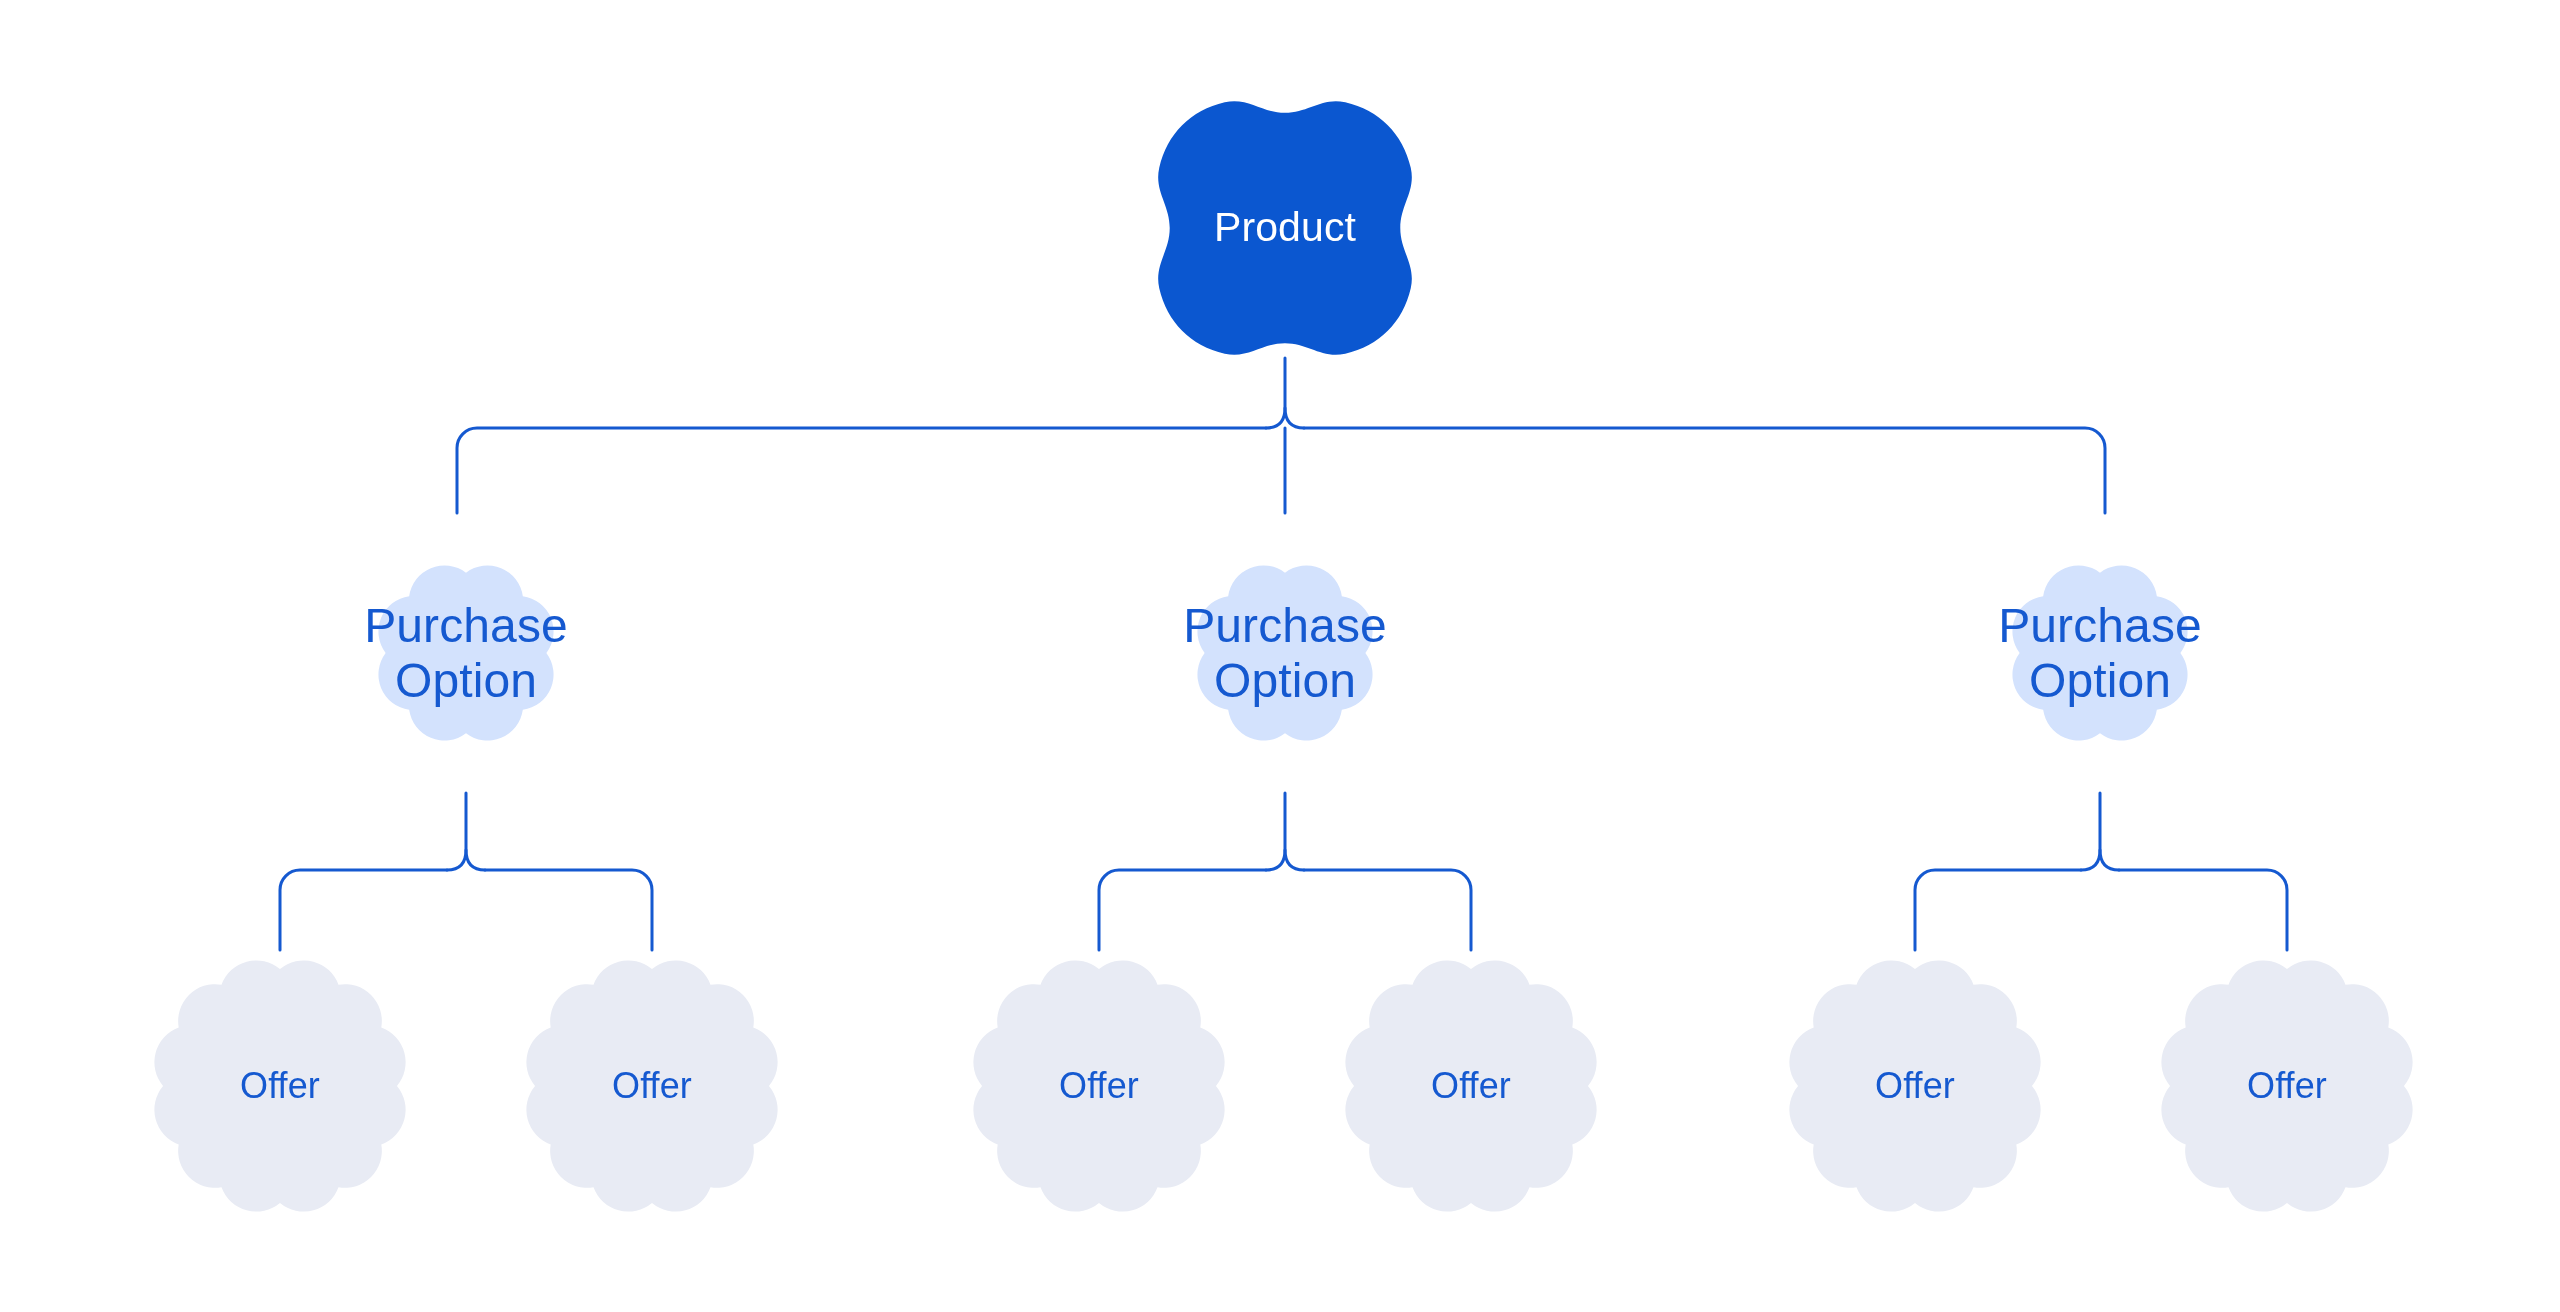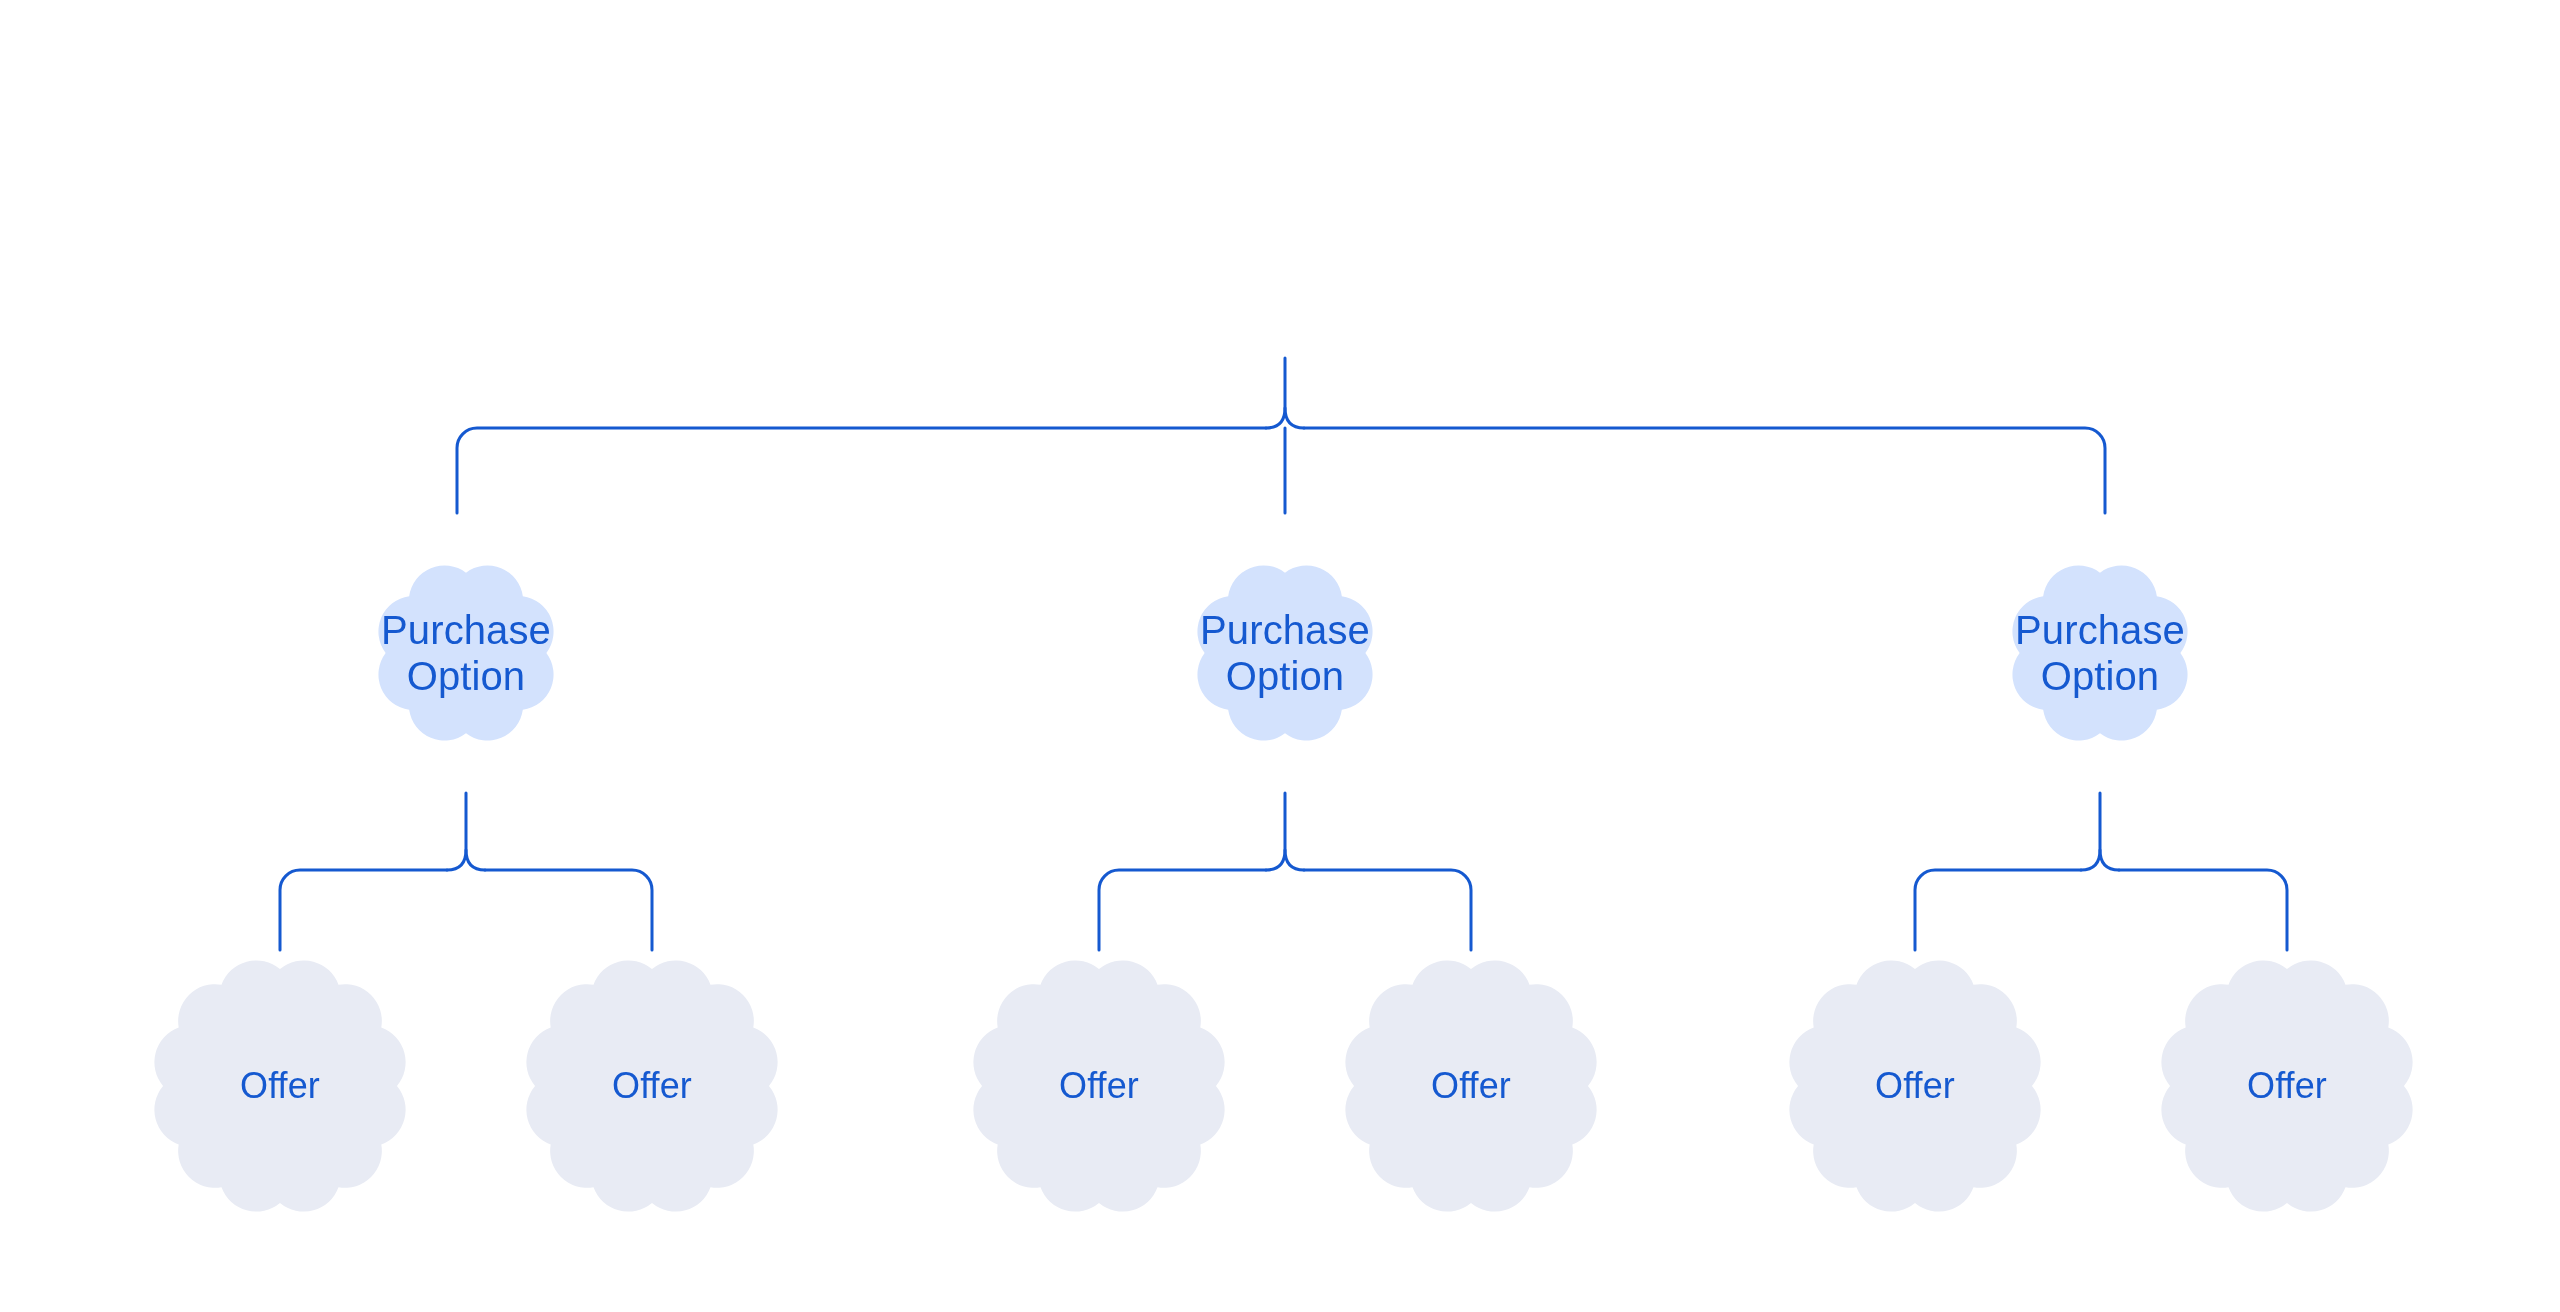--- a/index.html
+++ b/index.html
@@ -61,21 +61,21 @@
     font-weight: 400;
   }
 
   
   .node-option {
     width: 196px;
     height: 196px;
   }
   .node-option .node-label {
     color: #1559d0;
-    font-size: 40px;
+    font-size: 48px;
     font-weight: 400;
   }
   .opt-0 { left: 368px;  top: 555px; }
   .opt-1 { left: 1187px; top: 555px; }
   .opt-2 { left: 2002px; top: 555px; }
 
   
   .node-offer {
     width: 272px;
     height: 272px;
@@ -128,20 +128,42 @@
 
       <path d="M 2100 793 L 2100 850
                C 2100 862 2095 870 2081 870"></path>
       <path d="M 2100 850
                C 2100 862 2105 870 2119 870"></path>
       <path d="M 2081 870 L 1935 870 A 20 20 0 0 0 1915 890 L 1915 950"></path>
       <path d="M 2119 870 L 2267 870 A 20 20 0 0 1 2287 890 L 2287 950"></path>
     </g>
   </svg>
 
+  <div class="node node-product">
+    <span class="node-shape">
+      <svg viewBox="0 0 200 200" aria-hidden="true">
+        <path fill="#0B57D0" d="
+          M 100 12
+          C 118 12 128 0 146 4
+          C 172 10 190 28 196 54
+          C 200 72 188 82 188 100
+          C 188 118 200 128 196 146
+          C 190 172 172 190 146 196
+          C 128 200 118 188 100 188
+          C 82 188 72 200 54 196
+          C 28 190 10 172 4 146
+          C 0 128 12 118 12 100
+          C 12 82 0 72 4 54
+          C 10 28 28 10 54 4
+          C 72 0 82 12 100 12
+          Z"></path>
+      </svg>
+    </span>
+    <span class="node-label" style="color: rgb(255, 255, 255);">Product</span>
+  </div>
 
   <div class="node node-option opt-0">
     <span class="node-shape">
       <svg viewBox="0 0 200 200" aria-hidden="true">
         <path class="flower8" fill="#D3E2FD" d="M 100.00 18.00 A 36.40 36.40 0 0 1 157.98 42.02 A 36.40 36.40 0 0 1 182.00 100.00 A 36.40 36.40 0 0 1 157.98 157.98 A 36.40 36.40 0 0 1 100.00 182.00 A 36.40 36.40 0 0 1 42.02 157.98 A 36.40 36.40 0 0 1 18.00 100.00 A 36.40 36.40 0 0 1 42.02 42.02 A 36.40 36.40 0 0 1 100.00 18.00 Z"></path>
       </svg>
     </span>
     <span class="node-label" style="color: rgb(21, 89, 208);">Purchase
 Option</span>
   </div>

